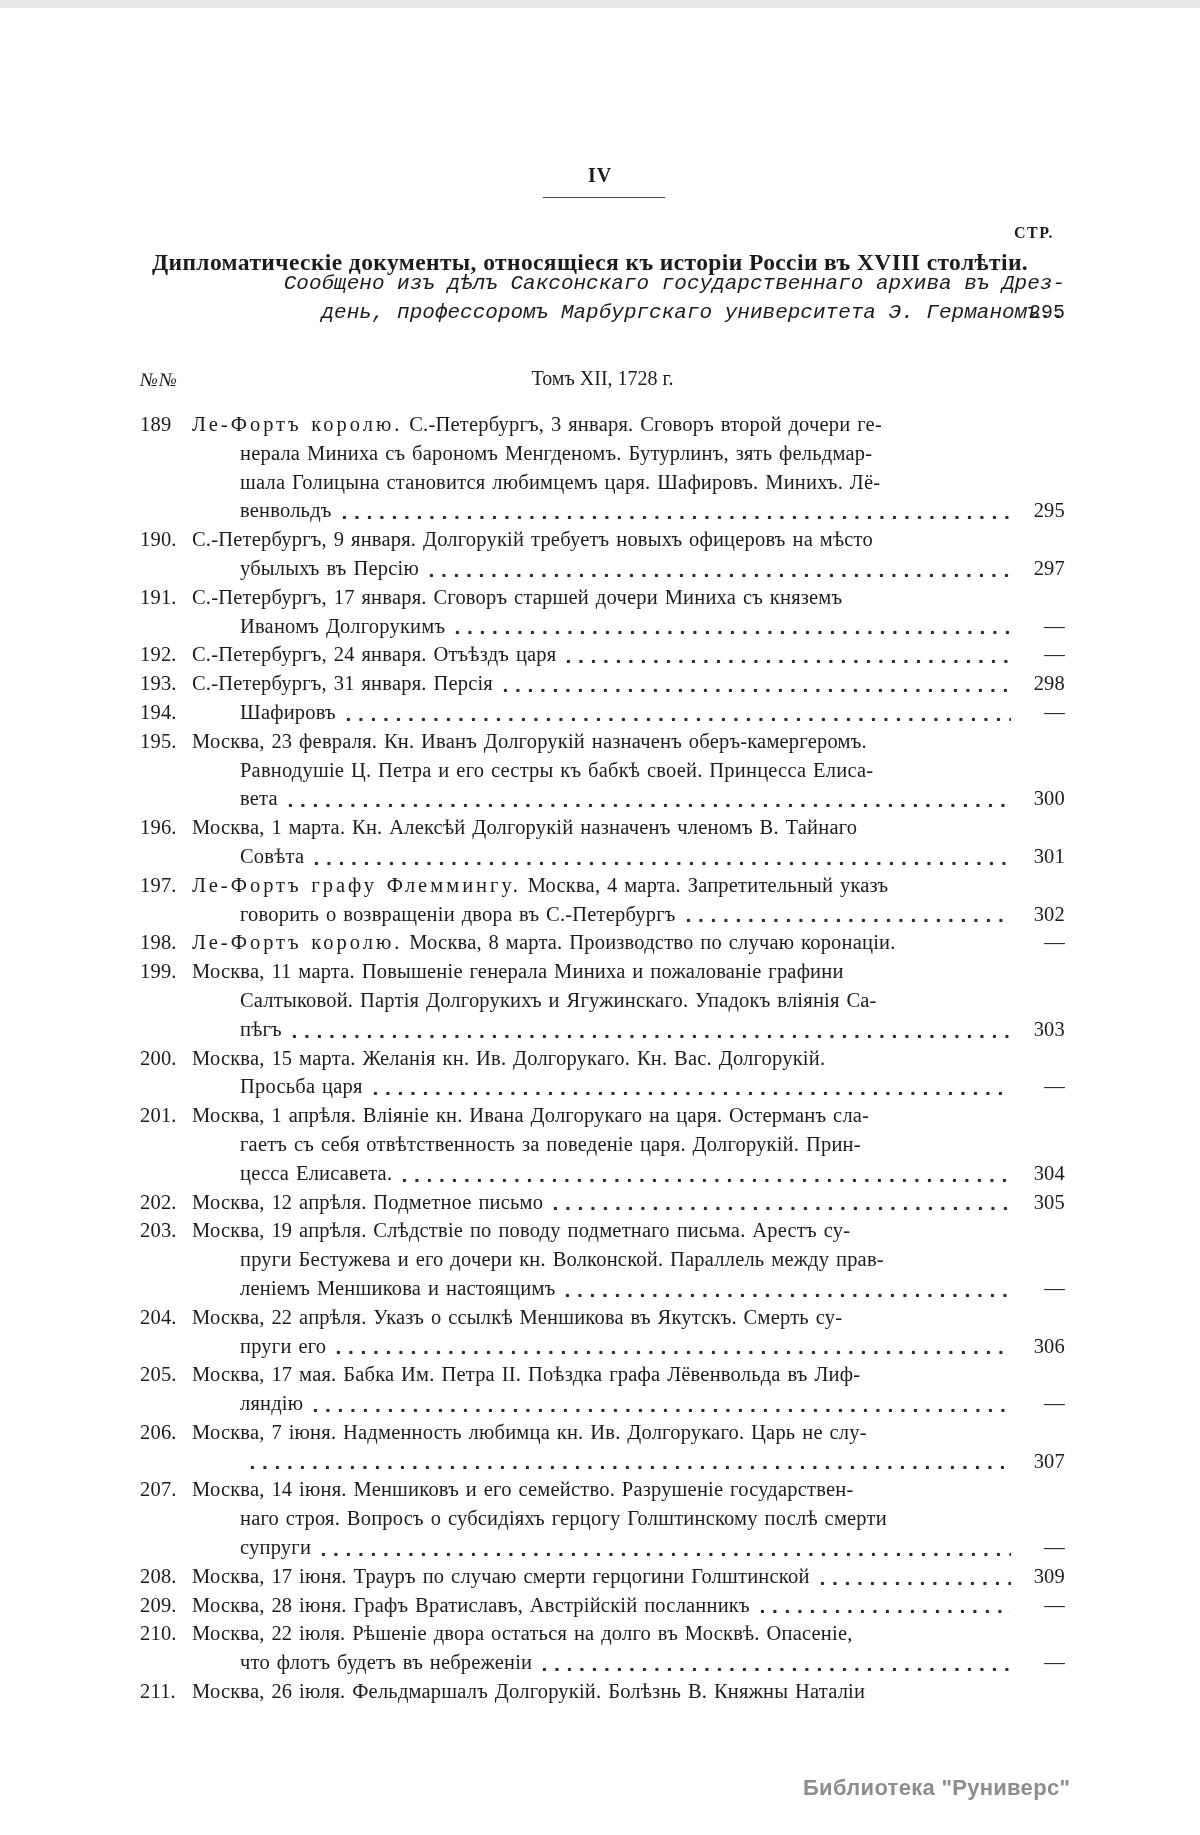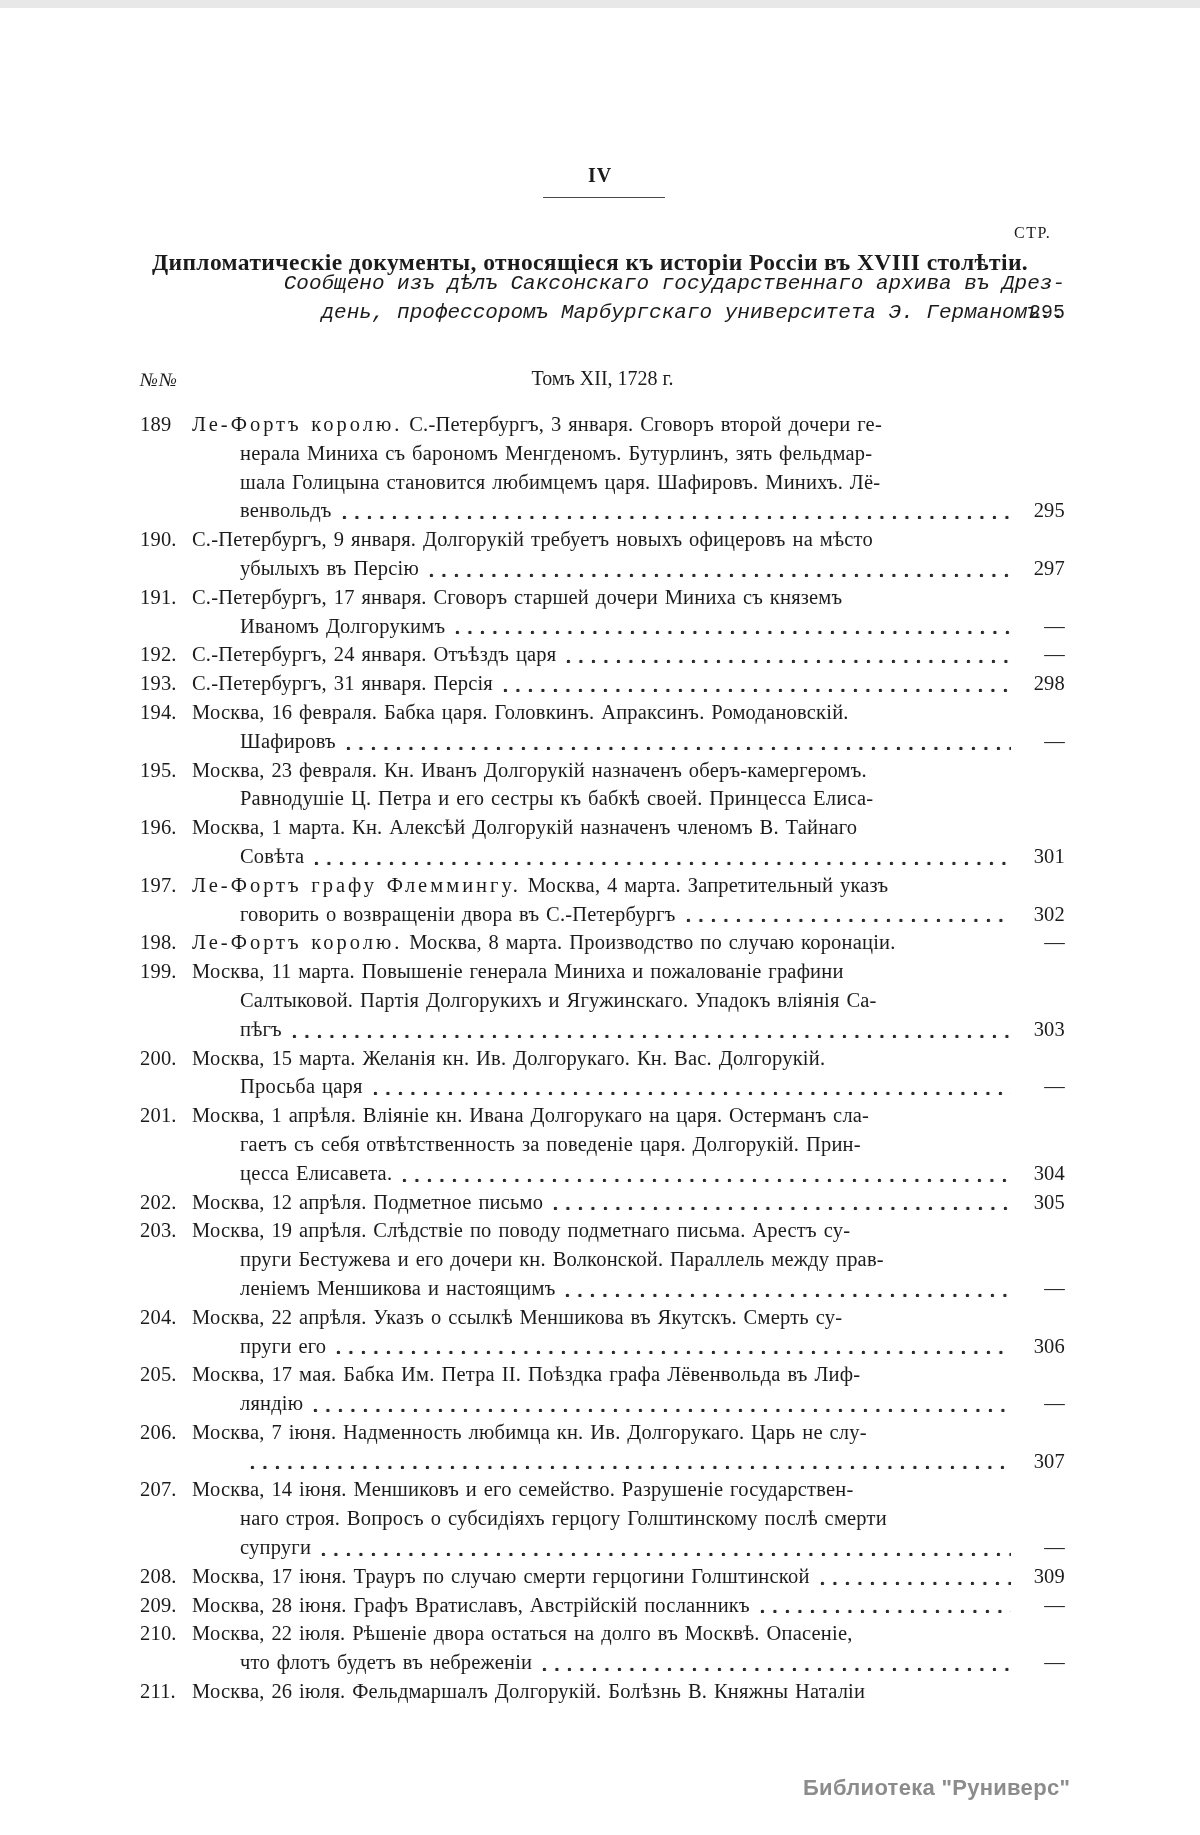--- a/index.html
+++ b/index.html
@@ -15,21 +15,21 @@
   .folio{
     position:absolute;top:156px;left:0;width:1200px;
     text-align:center;font-size:20px;font-weight:bold;letter-spacing:1px;
   }
   .folio-rule{
     position:absolute;top:189px;left:543px;width:122px;
     border-top:1.6px solid #4a4a4a;height:0;
   }
   .col-head{
     position:absolute;top:216px;left:1014px;
-    font-size:16px;font-weight:normal;letter-spacing:1.5px;
+    font-size:16px;font-weight:bold;letter-spacing:1.5px;
   }
   .title{
     position:absolute;top:241px;left:108px;width:964px;
     text-align:center;font-weight:bold;font-size:23.5px;letter-spacing:0.4px;
     white-space:nowrap;
   }
   .subtitle{
     position:absolute;top:261px;left:140px;width:925px;
     font-style:italic;font-size:21px;line-height:29px;text-align:right;font-family:Liberation Mono, monospace;
   }
@@ -134,31 +134,35 @@
       <div class="entry">
         <span class="num">193.</span>
         <div class="line leader first-leader">
           <span class="txt">С.-Петербургъ, 31 января. Персія</span>
           <span class="dots"></span>
           <span class="pg">298</span>
         </div>
       </div>
       <div class="entry">
         <span class="num">194.</span>
-        <div class="line first">Москва, 16 февраля. Бабка царя. Головкинъ. Апраксинъ. Ромодановскій.</div>
         <div class="line leader">
           <span class="txt">Шафировъ</span>
           <span class="dots"></span>
           <span class="pg">—</span>
         </div>
       </div>
       <div class="entry">
         <span class="num">195.</span>
         <div class="line first">Москва, 23 февраля. Кн. Иванъ Долгорукій назначенъ оберъ-камергеромъ.</div>
         <div class="line">Равнодушіе Ц. Петра и его сестры къ бабкѣ своей. Принцесса Елиса-</div>
+        <div class="line leader">
+          <span class="txt">вета</span>
+          <span class="dots"></span>
+          <span class="pg">300</span>
+        </div>
       </div>
       <div class="entry">
         <span class="num">196.</span>
         <div class="line first">Москва, 1 марта. Кн. Алексѣй Долгорукій назначенъ членомъ В. Тайнаго</div>
         <div class="line leader">
           <span class="txt">Совѣта</span>
           <span class="dots"></span>
           <span class="pg">301</span>
         </div>
       </div>

